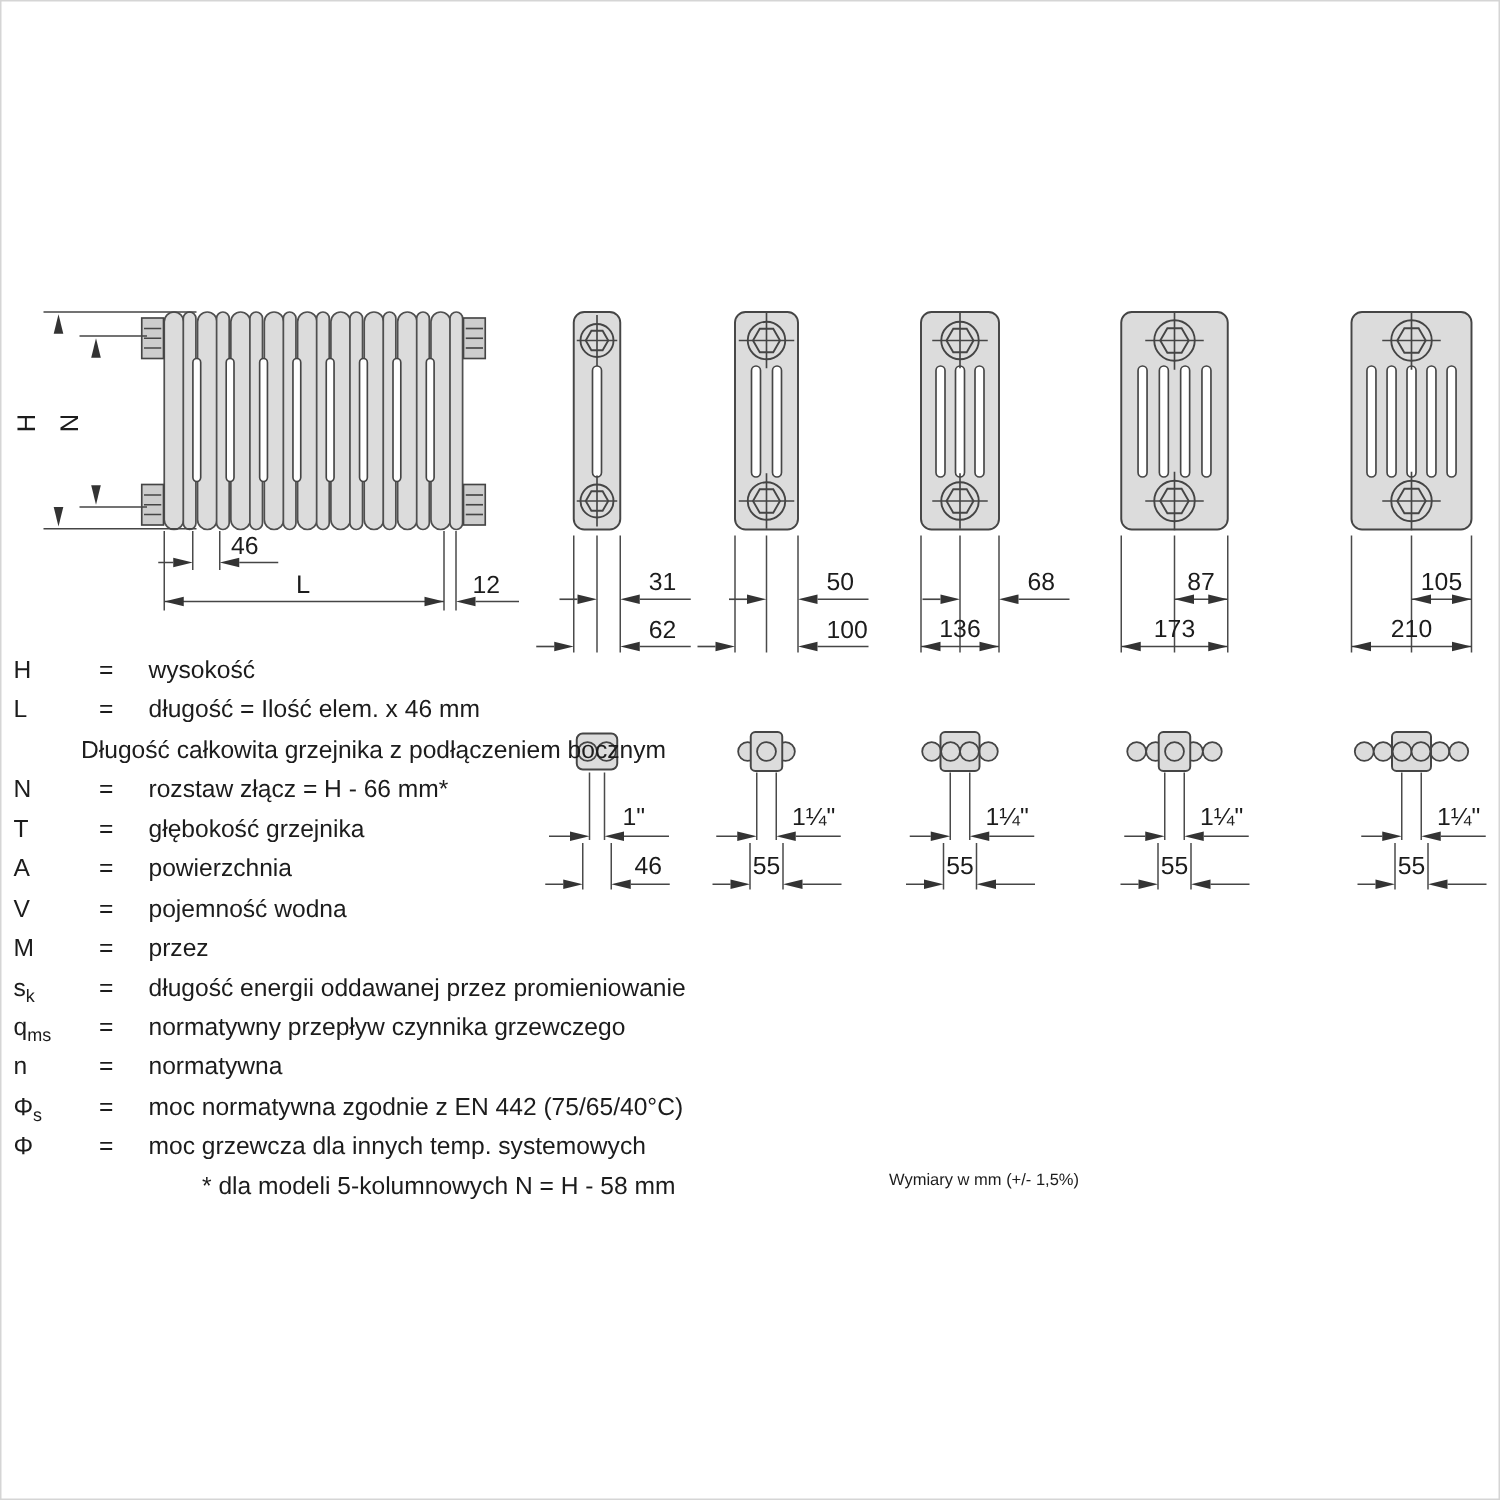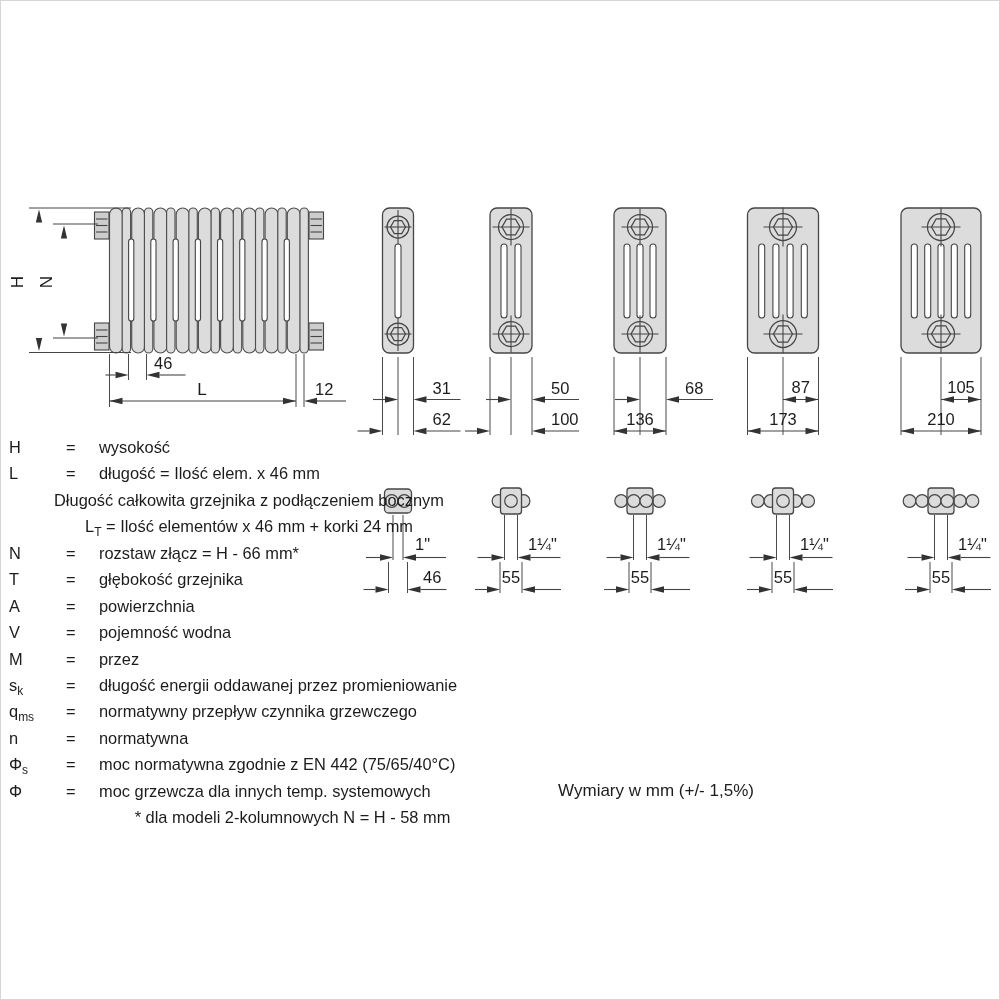--- a/index.html
+++ b/index.html
@@ -15,21 +15,21 @@
   .bodyc{fill:#dcdcdc;stroke:#454545;stroke-width:1.2;}
   .slot{fill:#ffffff;stroke:#454545;stroke-width:1.1;}
   .tube{fill:#dcdcdc;stroke:#4f4f4f;stroke-width:1.15;}
   .capr{fill:#cdcdcd;stroke:#454545;stroke-width:1.1;}
   .sh{fill:none;stroke:#454545;stroke-width:1.25;}
   #legend{position:absolute;left:8px;top:433px;width:480px;font-size:16.4px;white-space:nowrap;z-index:2;}
   .lrow{display:grid;grid-template-columns:57px 33px auto;line-height:26.45px;height:26.45px;}
   .lrow.flow{display:block;text-align:center;}
   .lrow.ind{padding-left:87px;}
   sub{font-size:12px;}
-  #footer{position:absolute;left:450px;top:780px;width:410px;text-align:center;font-size:17px;z-index:2;}
+  #footer{position:absolute;left:450px;top:780px;width:410px;text-align:center;font-size:11px;z-index:2;}
 </style>
 </head>
 <body>
 
 <div class="canvas">
   <svg id="diagram" width="1000" height="620" viewBox="0 0 1000 620">
       <g>
         <rect x="108.5" y="207" width="13" height="145" rx="6.5" class="tube"></rect>
         <rect x="121.2" y="207" width="8.4" height="145" rx="4.2" class="tube"></rect>
         <rect x="130.7" y="207" width="13" height="145" rx="6.5" class="tube"></rect>
@@ -375,21 +375,20 @@
         <span class="c1"><span>H</span><sub></sub></span>
         <span class="c2">=</span>
         <span class="c3">wysokość</span>
       </div>
       <div class="lrow">
         <span class="c1"><span>L</span><sub></sub></span>
         <span class="c2">=</span>
         <span class="c3">długość = Ilość elem. x 46 mm</span>
       </div>
       <div class="lrow flow"><span></span><sub></sub><span>Długość całkowita grzejnika z podłączeniem bocznym</span></div>
-      <div class="lrow flow"><span>L</span><sub>T</sub><span> = Ilość elementów x 46 mm + korki 24 mm</span></div>
       <div class="lrow">
         <span class="c1"><span>N</span><sub></sub></span>
         <span class="c2">=</span>
         <span class="c3">rozstaw złącz = H - 66 mm*</span>
       </div>
       <div class="lrow">
         <span class="c1"><span>T</span><sub></sub></span>
         <span class="c2">=</span>
         <span class="c3">głębokość grzejnika</span>
       </div>
@@ -426,16 +425,16 @@
       <div class="lrow">
         <span class="c1"><span>Φ</span><sub>s</sub></span>
         <span class="c2">=</span>
         <span class="c3">moc normatywna zgodnie z EN 442 (75/65/40°C)</span>
       </div>
       <div class="lrow">
         <span class="c1"><span>Φ</span><sub></sub></span>
         <span class="c2">=</span>
         <span class="c3">moc grzewcza dla innych temp. systemowych</span>
       </div>
-      <div class="lrow flow ind"><span></span><sub></sub><span>* dla modeli 2-kolumnowych N = H - 58 mm</span></div>
+      <div class="lrow flow ind"><span></span><sub></sub><span>* dla modeli 5-kolumnowych N = H - 58 mm</span></div>
     </div>
   <div id="footer">Wymiary w mm (+/- 1,5%)</div>
 </div>
 
 </body></html>

